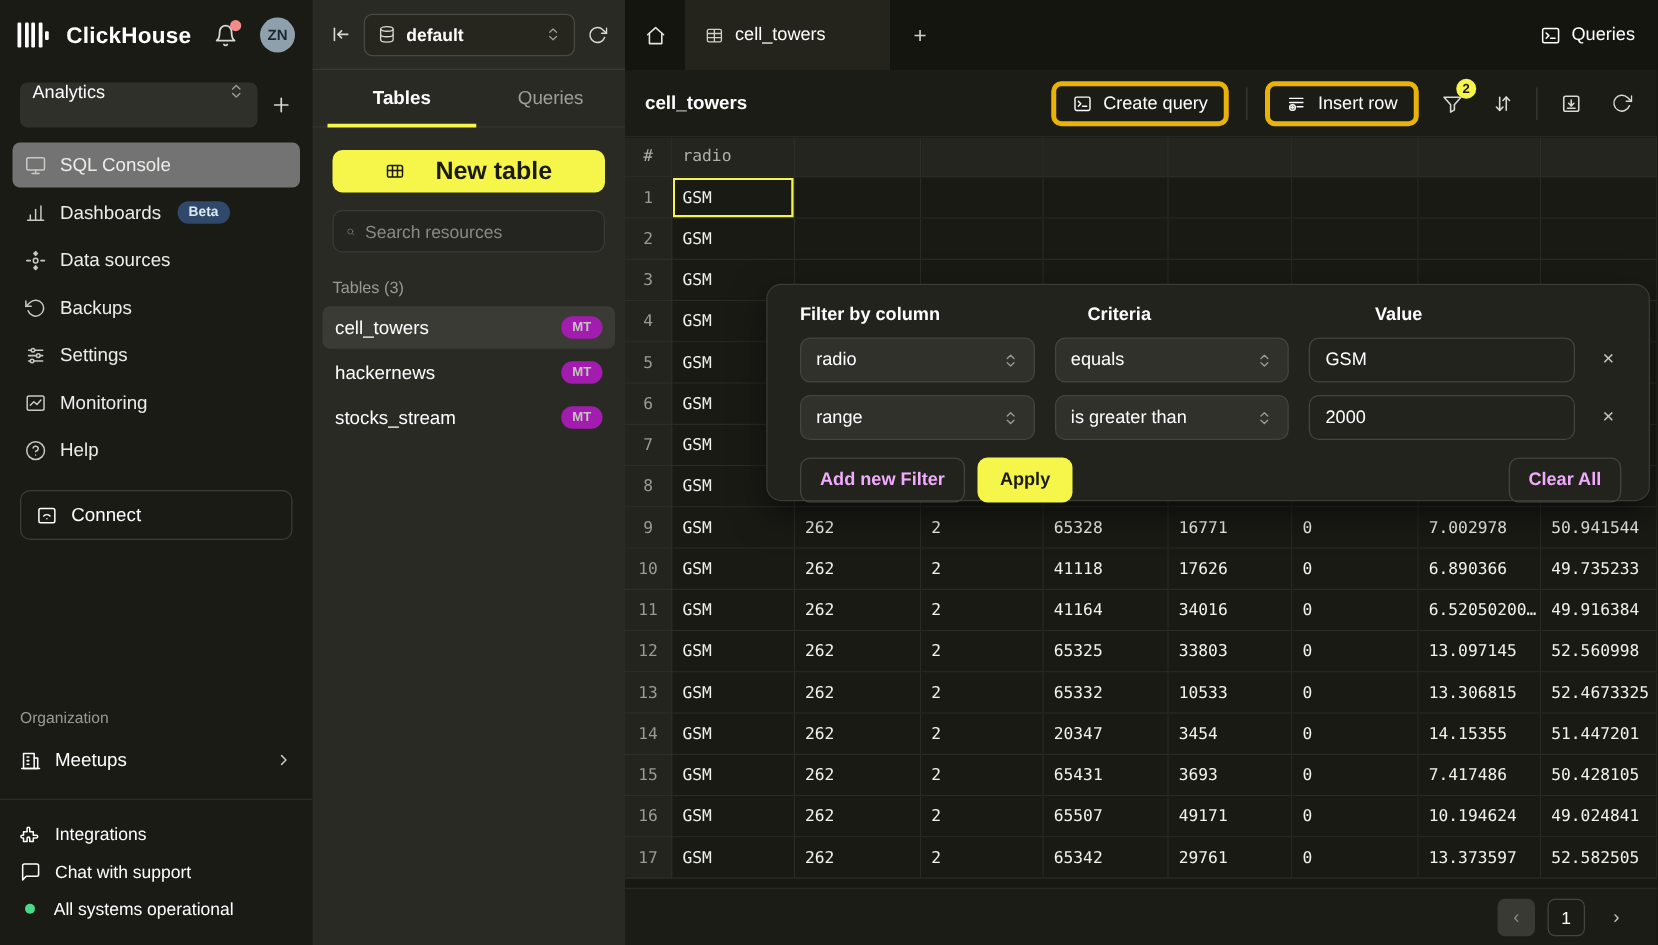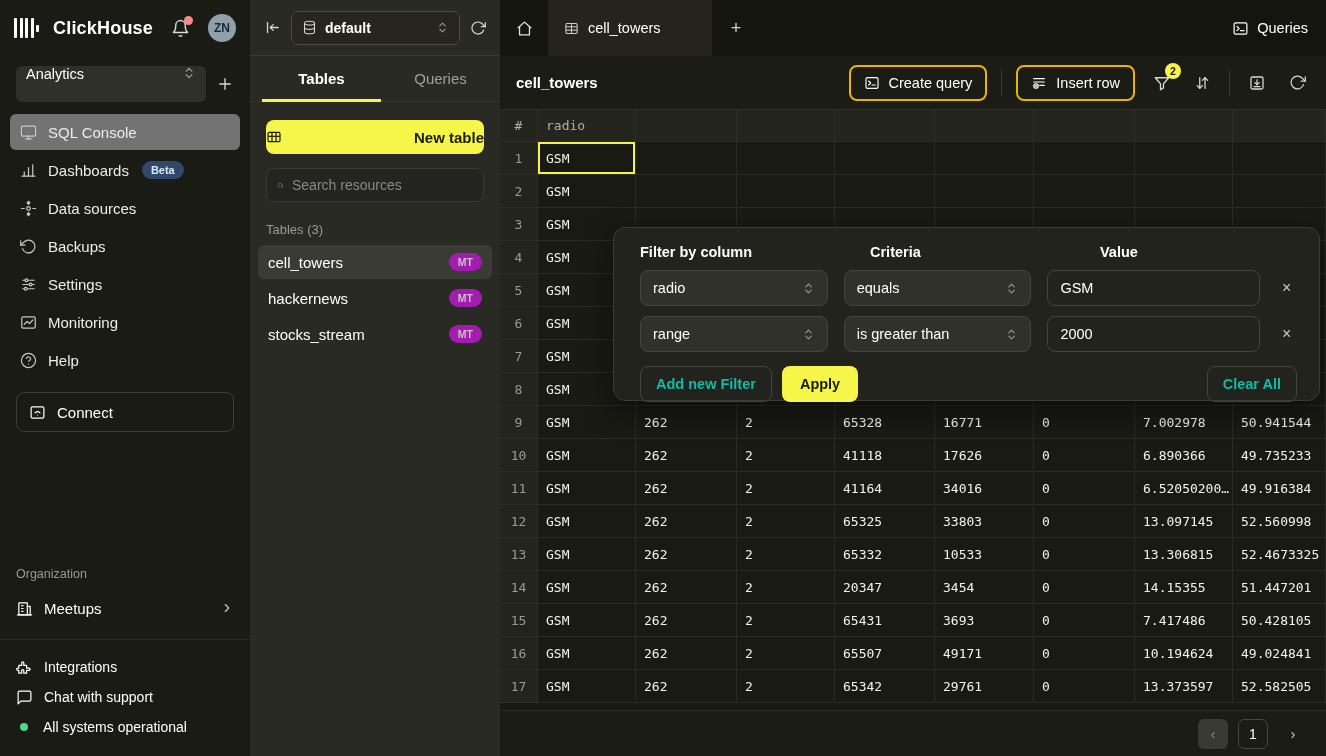--- a/index.html
+++ b/index.html
@@ -48,21 +48,21 @@
   .ex-top { height:56px; display:flex; align-items:center; gap:10px; padding:0 14px; border-bottom:1px solid #3a3a34; }
   .db-select { flex:1; height:34px; border:1px solid #4a4a43; background:#26261f; border-radius:7px;
                display:flex; align-items:center; gap:8px; padding:0 10px; cursor:pointer; }
   .db-select span { flex:1; font-weight:bold; font-size:14px; }
   .ex-tabs { display:flex; height:46px; border-bottom:1px solid #35352f; }
   .ex-tab { flex:1; display:flex; align-items:center; justify-content:center; font-size:15px; color:#a0a09a;
             cursor:pointer; position:relative; }
   .ex-tab.active { color:#fff; font-weight:bold;margin-left:12px; }
   .ex-tab.active::after { content:""; position:absolute; left:0; right:0; bottom:-1px; height:3px; background:#f5f649; }
   .newtable { margin:18px 16px 14px; height:34px; background:#f5f649; color:#1b1b12; border:none; border-radius:8px;
-              font-size:15px; font-weight:bold; display:flex; align-items:center; justify-content:space-between; gap:24px; cursor:pointer; }
+              font-size:20px; font-weight:bold; display:flex; align-items:center; justify-content:center; gap:24px; cursor:pointer; }
   .search { margin:0 16px; height:34px; background:#242420; border:1px solid #3a3a34; border-radius:8px;
             display:flex; align-items:center; gap:8px; padding:0 10px; color:#8a8a84;justify-content:center; }
   .search input { flex:1; background:none; border:none; outline:none; color:#e8e8e4; font-size:14px;
                   font-family:"Liberation Sans",sans-serif; }
   .search input::placeholder { color:#8a8a84; }
   .tbl-sec { padding:20px 16px 8px; font-size:13px; color:#9a9a94; }
   .tbl-list { padding:0 8px; display:flex; flex-direction:column; gap:2px; }
   .tbl-item { height:34px; display:flex; align-items:center; padding:0 10px; border-radius:6px; cursor:pointer; }
   .tbl-item.active { background:#3b3b35; }
   .tbl-item .nm { flex:1; font-size:15px; }
@@ -75,21 +75,21 @@
   .wtab { width:164px; background:#24241d; display:flex; align-items:center; gap:9px; padding:0 16px;
           font-size:14.5px; cursor:pointer; }
   .wtab .ic { color:#cfcfca; }
   .addtab { width:48px; display:flex; align-items:center; justify-content:center; color:#cfcfca; font-size:18px; cursor:pointer; }
   .strip-right { margin-left:auto; display:flex; align-items:center; padding-right:18px; }
   .queries-btn { display:flex; align-items:center; gap:8px; color:#fff; font-size:14.5px; cursor:pointer; }
 
   .toolbar { height:54px; background:#1c1c17; display:flex; align-items:center; padding:0 16px; gap:14px;
              border-bottom:1px solid #2e2e28; }
   .tb-title { font-size:15px; font-weight:bold; margin-right:auto; }
-  .obtn { height:36px; border:2px solid #eab308; background:none; border-radius:8px; color:#fff; font-size:14.5px;
+  .obtn { height:36px; border:4px solid #eab308; background:none; border-radius:8px; color:#fff; font-size:14.5px;
           display:flex; align-items:center; gap:9px; padding:0 13px; cursor:pointer; }
   .vdiv { width:1px; height:26px; background:#3a3a34; }
   .tool-ic { position:relative; color:#d8d8d4; width:26px; height:26px; display:flex; align-items:center;
              justify-content:center; cursor:pointer; background:none; border:none; }
   .fbadge { position:absolute; top:-7px; right:-6px; min-width:16px; height:16px; border-radius:8px; background:#f5f649;
             color:#1b1b12; font-size:10.5px; font-weight:bold; display:flex; align-items:center; justify-content:center; }
 
   
   .gridwrap { flex:1; background:#191914; position:relative; overflow:hidden;
               font-family:"DejaVu Sans Mono", monospace; font-size:13px; }
@@ -111,21 +111,21 @@
   .fh { font-size:14.5px; font-weight:bold; }
   .fh.c1 { width:214px; } .fh.c2 { width:214px; } .fh.c3 { flex:1; }
   .frow { display:flex; gap:16px; align-items:center; margin-bottom:10px; }
   .fselect { width:214px; height:36px; background:#31312b; border:1px solid #45453f; border-radius:8px;
              display:flex; align-items:center; padding:0 12px; gap:8px; cursor:pointer; }
   .fselect span { flex:1; font-size:14.5px; }
   .finput { flex:1; height:36px; background:#23231d; border:1px solid #45453f; border-radius:8px; color:#fff;
             padding:0 12px; font-size:14.5px; outline:none; font-family:"Liberation Sans",sans-serif; }
   .fx { width:24px; height:24px; background:none; border:none; color:#c9c9c4; font-size:16px; cursor:pointer; }
   .fbtns { display:flex; gap:10px; align-items:center; margin-top:4px; }
-  .fadd, .fclear { height:36px; border:1px solid #45453f; background:none; border-radius:8px; color:#14b8a6;
+  .fadd, .fclear { height:36px; border:1px solid #45453f; background:none; border-radius:8px; color:#f0abfc;
                    font-size:14.5px; font-weight:bold; padding:0 15px; cursor:pointer; }
   .fapply { height:36px; background:#f5f649; border:none; border-radius:8px; color:#1b1b12; font-size:14.5px;
             font-weight:bold; padding:0 18px; cursor:pointer; }
   .fclear { margin-left:auto; }
 
   
   .gfoot { height:46px; background:#1c1c17; border-top:1px solid #2e2e28; display:flex; align-items:center;
            justify-content:flex-end; gap:10px; padding:0 18px; }
   .pbtn { width:30px; height:30px; border-radius:6px; display:flex; align-items:center; justify-content:center;
           font-size:15px; cursor:pointer; border:none; background:none; color:#c9c9c4; }

